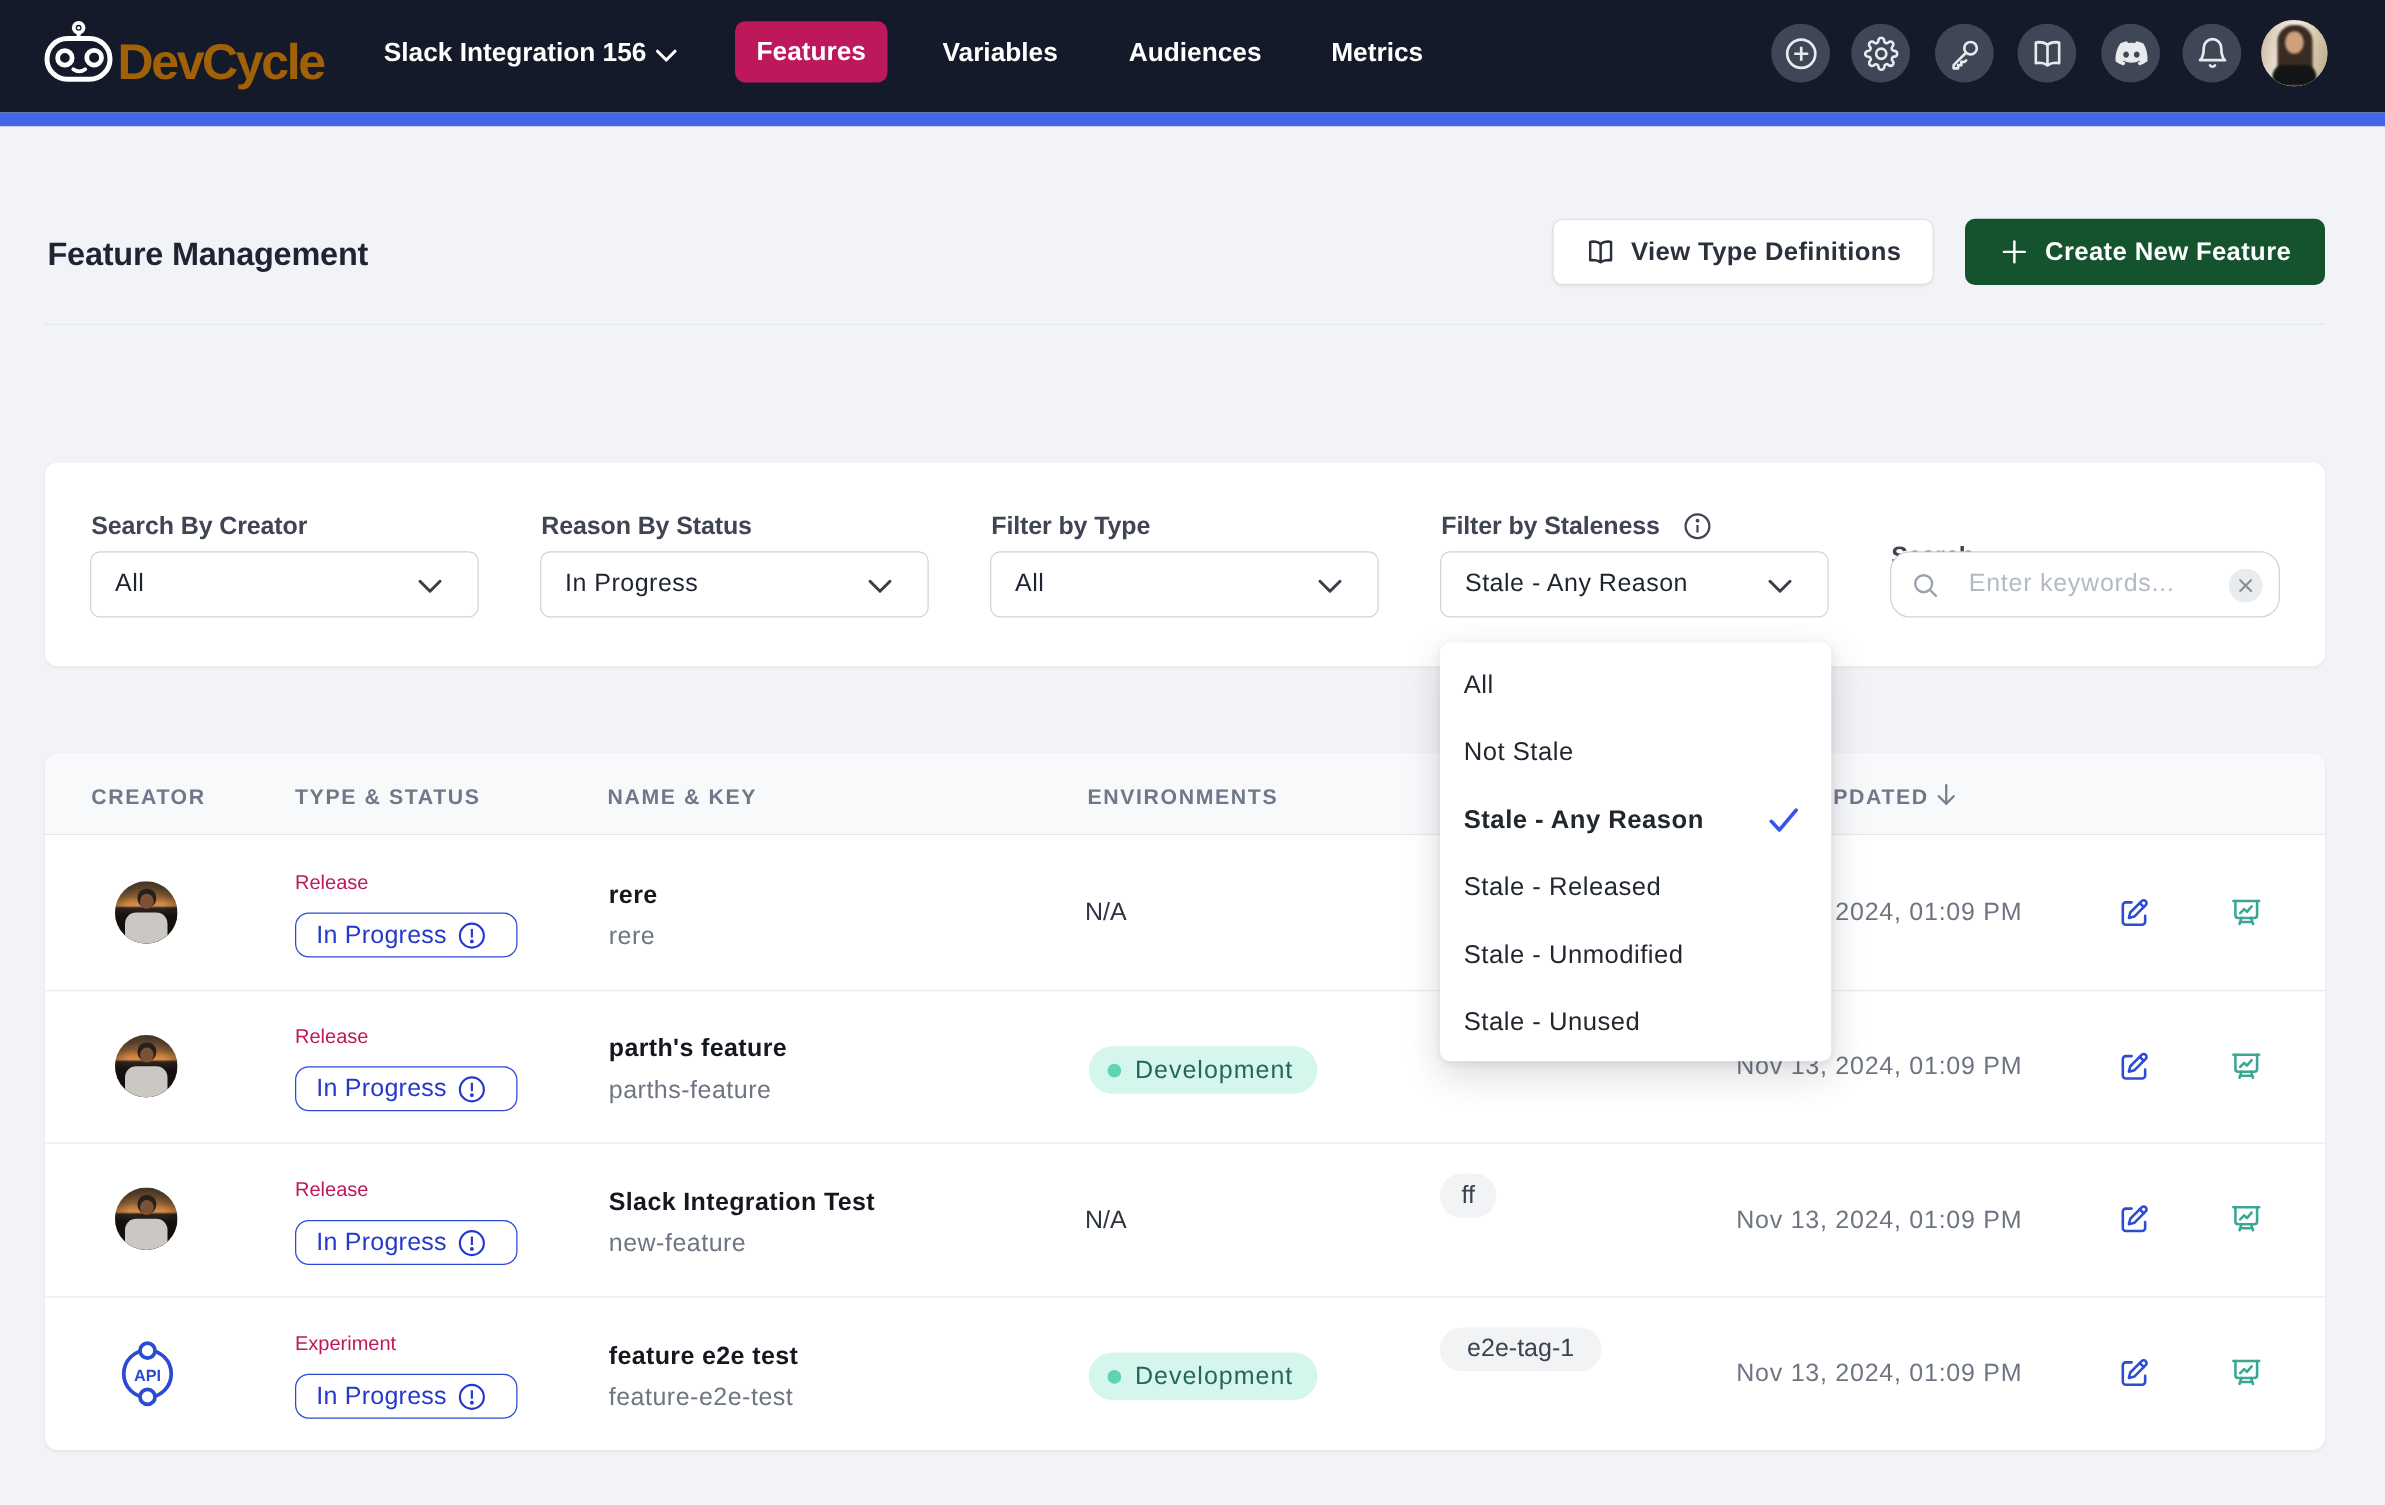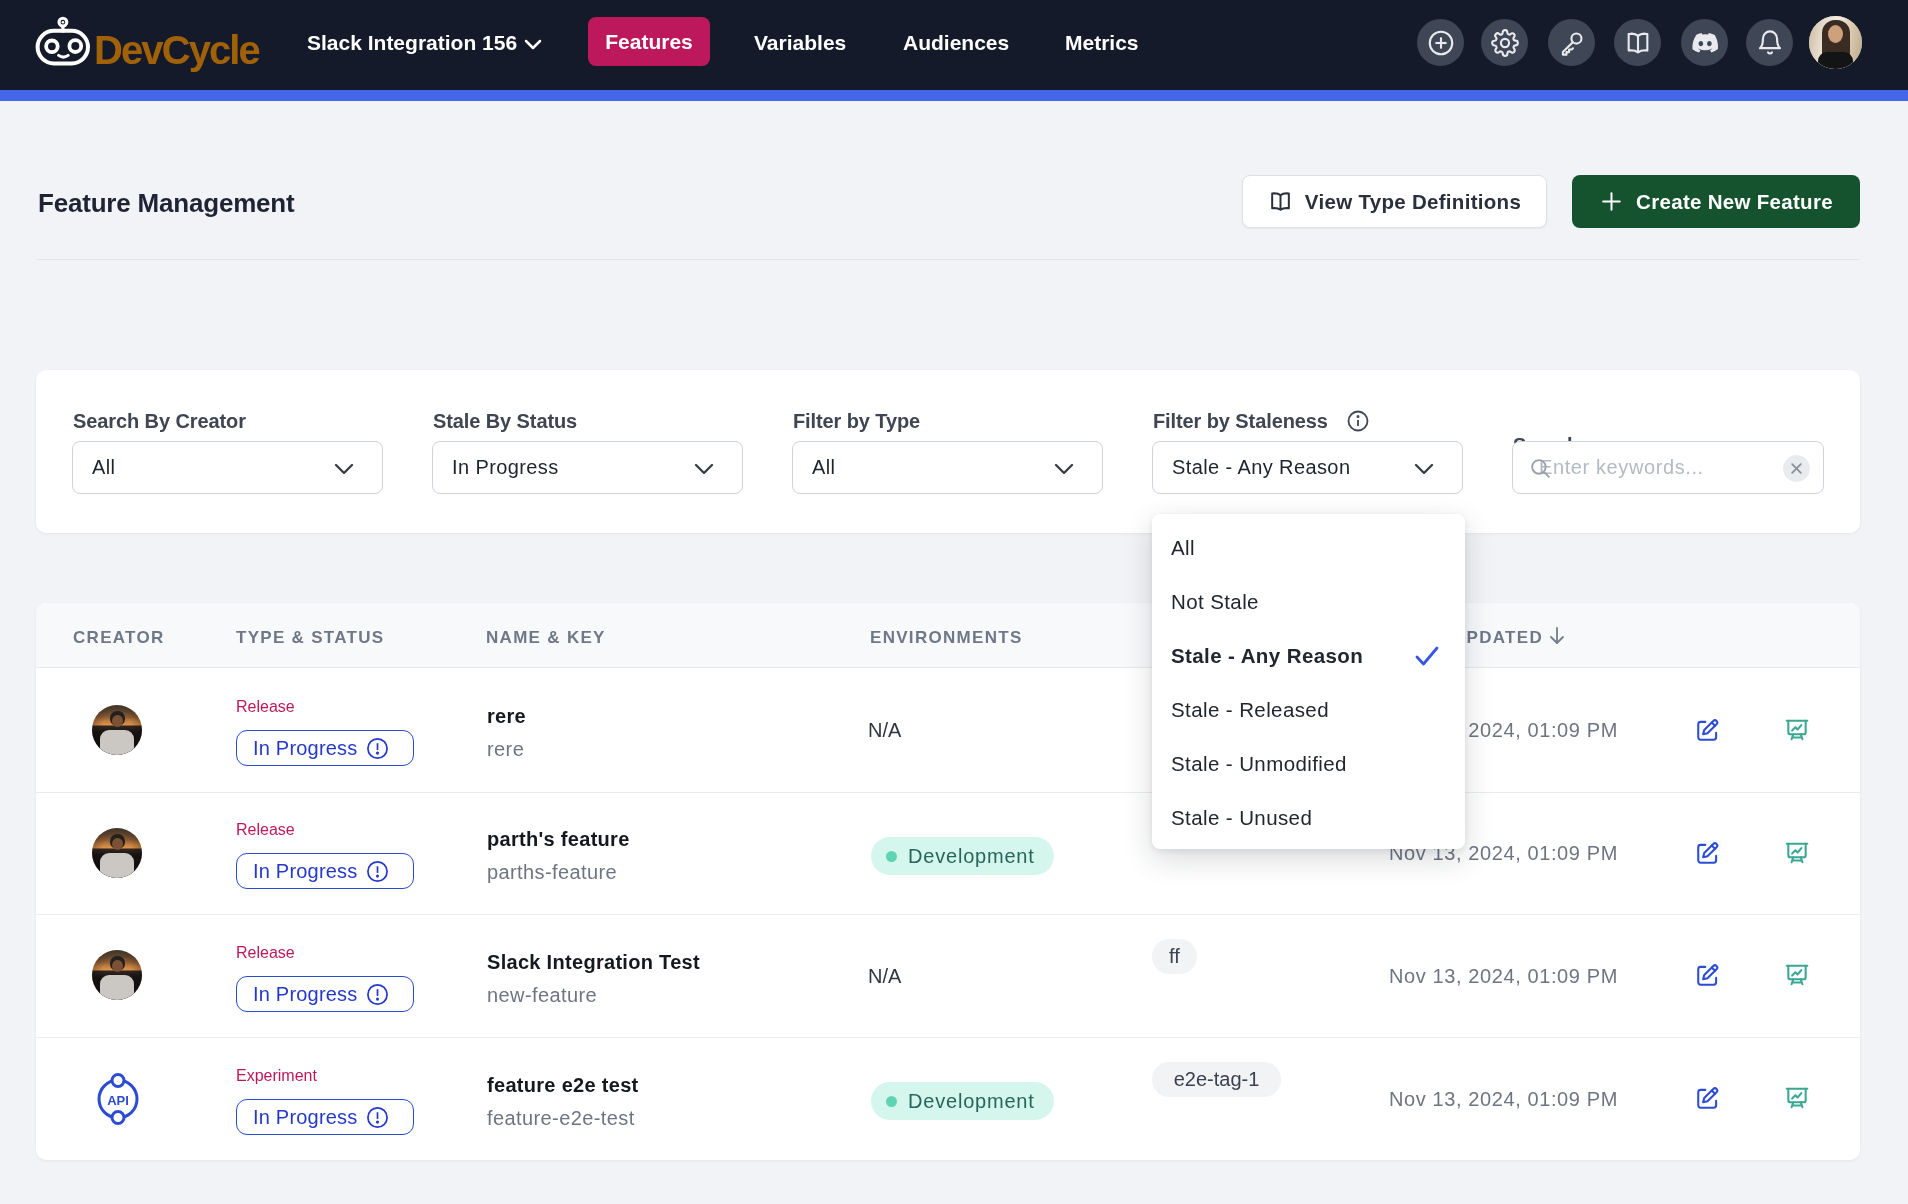--- a/index.html
+++ b/index.html
@@ -140,21 +140,21 @@
   <svg width="25" height="25" viewBox="0 0 24 24" fill="none" stroke="#fff" stroke-width="1.9" stroke-linecap="round">
       <line x1="12" y1="4" x2="12" y2="20"></line>
       <line x1="4" y1="12" x2="20" y2="12"></line>
     </svg>
   <span>Create New Feature</span>
 </div>
 <div class="divider"></div>
 
 <div class="fcard"></div>
 <div class="flabel" style="left:73px;">Search By Creator</div>
-<div class="flabel" style="left:433px;">Stale By Status</div>
+<div class="flabel" style="left:433px;">Reason By Status</div>
 <div class="flabel" style="left:793px;">Filter by Type</div>
 <div class="flabel" style="left:1153px;">Filter by Staleness</div>
 <svg class="abs" style="left:1346px; top:409px;" width="24" height="24" viewBox="0 0 24 24" fill="none" stroke="#3f4552" stroke-width="1.8">
     <circle cx="12" cy="12" r="9.5"></circle>
     <line x1="12" y1="11" x2="12" y2="17"></line>
     <circle cx="12" cy="7.5" r="0.6" fill="#3f4552"></circle>
   </svg>
 <div class="flabel" style="left:1513px;margin-top:24px;">Search</div>
 
 <div class="fselect" style="left:72px;">All
@@ -170,21 +170,21 @@
 <div class="fselect" style="left:792px;">All
   <svg class="chev" style="right:27px;" width="22" height="14" viewBox="0 0 22 14">
       <path d="M3 3 L11 11 L19 3" stroke="#3a4049" stroke-width="2.4" fill="none" stroke-linecap="round" stroke-linejoin="round"></path>
     </svg>
 </div>
 <div class="fselect" style="left:1152px;">Stale - Any Reason
   <svg class="chev" style="right:27px;" width="22" height="14" viewBox="0 0 22 14">
       <path d="M3 3 L11 11 L19 3" stroke="#3a4049" stroke-width="2.4" fill="none" stroke-linecap="round" stroke-linejoin="round"></path>
     </svg>
 </div>
-<div class="fselect" style="left:1512px; width:312px; color:#b3bac3; padding-left:26px; letter-spacing:0.6px;">Enter keywords...
+<div class="fselect" style="left:1512px; width:312px; color:#b3bac3; padding-left:62px; letter-spacing:0.6px;border-radius:16px;">Enter keywords...
   <svg class="abs" style="left:15px; top:14px;" width="25" height="25" viewBox="0 0 24 24" fill="none" stroke="#9aa1ab" stroke-width="1.8">
       <circle cx="10.5" cy="10.5" r="6.5"></circle>
       <line x1="15.3" y1="15.3" x2="20.5" y2="20.5"></line>
     </svg>
   <div style="position:absolute; right:13px; top:13px; width:27px; height:27px; border-radius:50%; background:#e9ecef;">
     <svg style="position:absolute;left:7px;top:7px;" width="13" height="13" viewBox="0 0 12 12">
         <path d="M2 2 L10 10 M10 2 L2 10" stroke="#868e96" stroke-width="1.6" stroke-linecap="round"></path>
       </svg>
   </div>
 </div>

